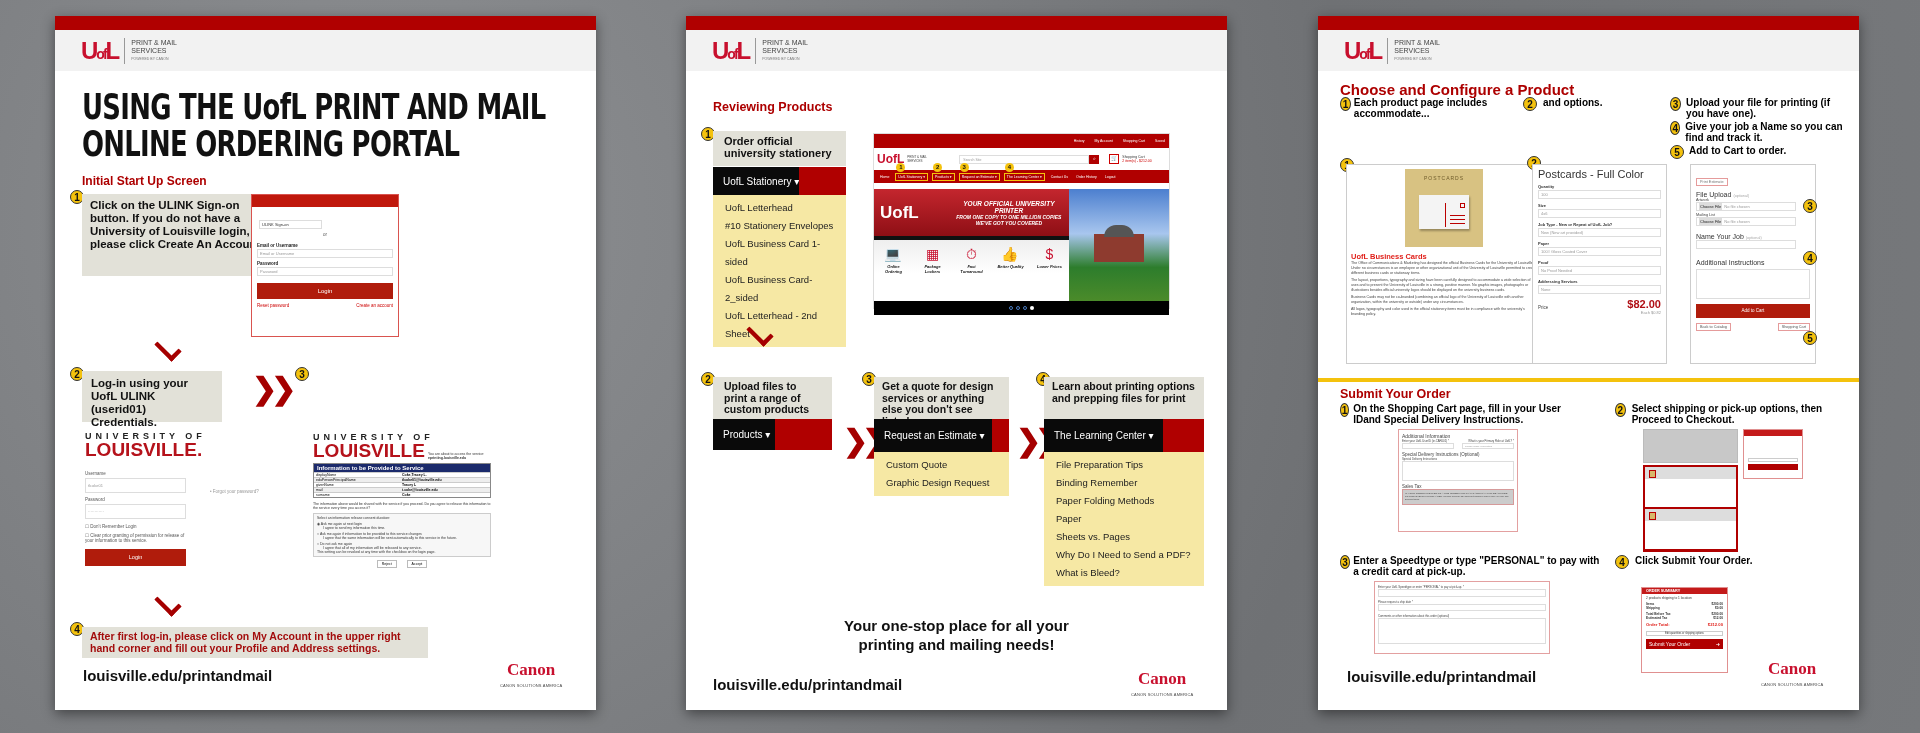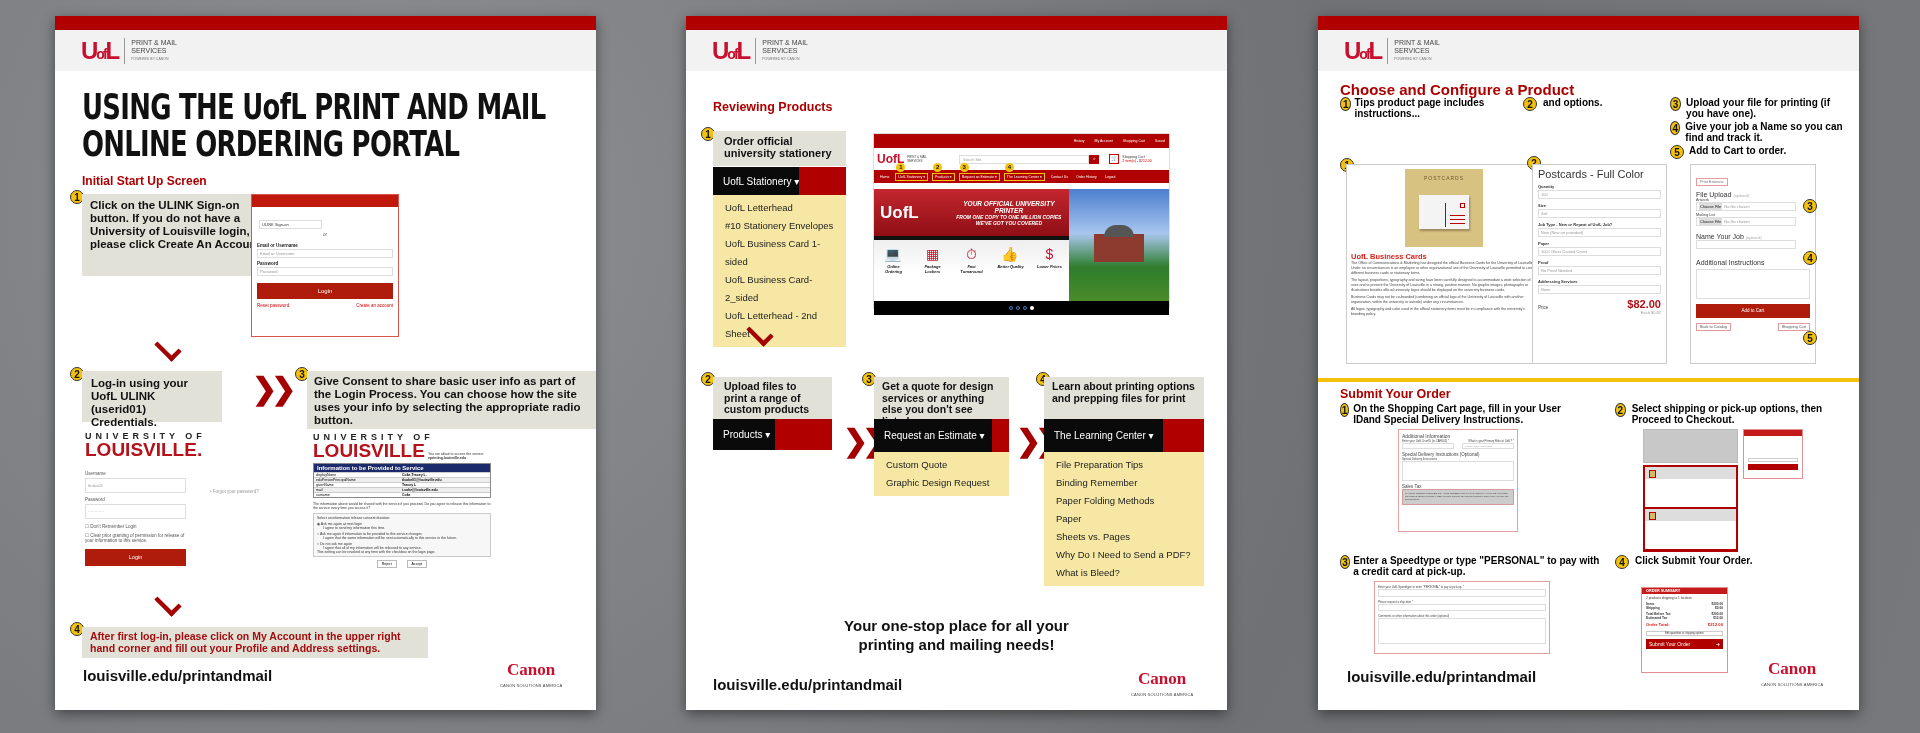--- a/index.html
+++ b/index.html
@@ -85,21 +85,20 @@
     <div class="inp" style="width:101px;height:15px;line-height:14px;margin-top:2px">tlcoke01</div>
     <div class="tiny" style="margin-top:4px">Password</div>
     <div class="inp" style="width:101px;height:15px;line-height:14px;margin-top:2px">············</div>
     <div class="tiny" style="margin-top:5px">☐ <span>Don't Remember Login</span></div>
     <div class="tiny" style="margin-top:4px;width:100px">☐ <span>Clear prior granting of permission for release of your information to this service.</span></div>
     <div style="margin-top:6px;width:101px;height:17px;background:#b01c0c;color:#fff;font-size:5.5px;text-align:center;line-height:17px">Login</div>
   </div>
   <div class="abs tiny" style="left:155px;top:473px;color:#999">• Forgot your password?</div>
 
   <span class="num abs" style="left:240px;top:351px">3</span>
-  <div class="abs graybox" style="left:252px;top:355px;width:290px;height:58px;padding:4px 7px;font-size:11.5px;line-height:13px">Give Consent to share basic user info as part of the Login Process. You can choose how the site uses your info by selecting the appropriate radio button.</div>
 
   <div class="abs" style="left:258px;top:416px;width:178px">
     <div style="font-size:9px;letter-spacing:4px;font-weight:bold;color:#222">UNIVERSITY OF</div>
     <div style="display:flex;align-items:flex-end">
         <span style="font-size:19px;font-weight:900;color:#b5121b;line-height:18px">LOUISVILLE</span>
       <span style="font-size:3.5px;color:#333;margin-left:3px"><span>You are about to access the service:</span><br><b>eprinting.louisville.edu</b></span>
       </div>
     <div style="border:1px solid #888;margin-top:3px">
       <div style="background:#1b2a6b;color:#fff;font-size:6px;font-weight:bold;padding:1px 3px">Information to be Provided to Service</div>
       <div id="consent-rows">
@@ -309,21 +308,21 @@
     <div class="logo">
         <span class="ul">U<span style="font-size:14px">of</span>L</span>
         <span class="sep"></span>
         <div class="pm"><span>PRINT &amp; MAIL</span><br><span>SERVICES</span><small>POWERED BY CANON</small></div>
       </div>
   </div>
   <div class="abs sechead" style="left:22px;top:65px;font-size:15px">Choose and Configure a Product</div>
 
   <div class="abs" style="left:22px;top:81px;width:170px;display:flex;gap:3px;font-weight:bold;font-size:10px;line-height:11px">
       <span class="num">1</span>
-      <span>Tips product page includes instructions...</span>
+      <span>Each product page includes accommodate...</span>
     </div>
   <div class="abs" style="left:205px;top:81px;display:flex;gap:6px;font-weight:bold;font-size:10px">
       <span class="num">2</span>
       <span>and options.</span>
     </div>
   <div class="abs" style="left:352px;top:81px;width:180px;font-weight:bold;font-size:10px;line-height:11px">
     <div style="display:flex;gap:5px">
         <span class="num">3</span>
         <span>Upload your file for printing (if you have one).</span>
       </div>

